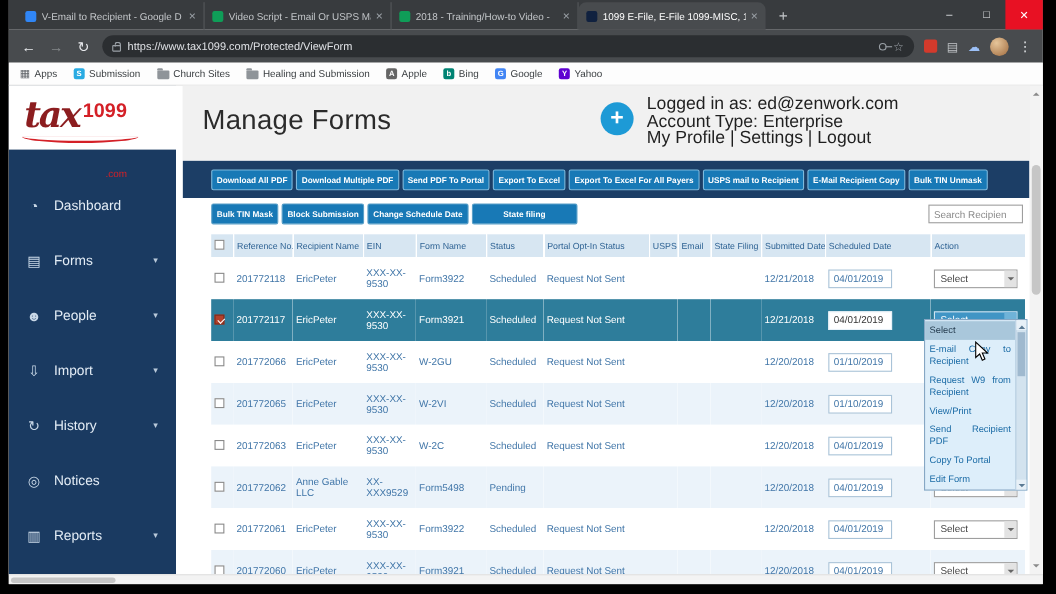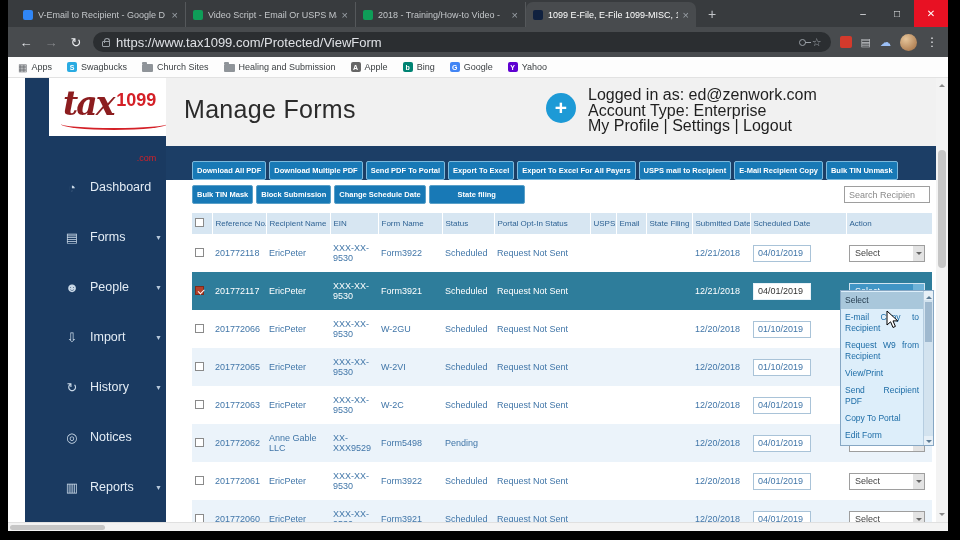--- a/index.html
+++ b/index.html
@@ -24,21 +24,21 @@
 
   .toolbar{position:absolute;left:0;top:27px;right:0;height:30px;background:#484b4e;
            display:flex;align-items:center;padding:0 10px;gap:9px;}
   .nav-ico{color:#e8eaed;font-size:13px;width:16px;text-align:center;}
   .nav-ico.disabled{color:#85888b;}
   .omnibox{flex:1;height:20px;background:#2b2e31;border-radius:10px;display:flex;align-items:center;
            padding:0 9px;gap:6px;min-width:0;}
   .lock-icon{width:8px;height:6px;border:1px solid #9aa0a6;border-radius:1px;position:relative;margin-top:3px;flex:none;}
   .lock-icon:before{content:"";position:absolute;left:1px;top:-4px;width:4px;height:4px;
            border:1px solid #9aa0a6;border-bottom:none;border-radius:3px 3px 0 0;}
-  .url{flex:1;overflow:hidden;white-space:nowrap;color:#dfe1e5;font-size:13px;}
+  .url{flex:1;overflow:hidden;white-space:nowrap;color:#dfe1e5;font-size:10px;}
   .key-icon{width:7px;height:7px;border:1.5px solid #9aa0a6;border-radius:50%;position:relative;flex:none;}
   .key-icon:after{content:"";position:absolute;left:5px;top:2px;width:6px;height:1.5px;background:#9aa0a6;}
   .star-icon{color:#9aa0a6;font-size:11px;flex:none;}
   .ext-badge{width:12px;height:12px;background:#d33a2c;border-radius:2px;flex:none;}
   .ext-doc{color:#c3c6c9;font-size:11px;}
   .ext-cloud{color:#9cc0f7;font-size:11px;}
   .avatar{width:17px;height:17px;border-radius:50%;background:radial-gradient(circle at 35% 30%,#e6c59a,#a06b3e);flex:none;}
   .dots{color:#e8eaed;font-size:12px;}
 
   .bookmarks{position:absolute;left:0;top:57px;right:0;height:21px;background:#fdfdfd;
@@ -47,21 +47,21 @@
   .bm{display:flex;align-items:center;gap:4px;}
   .bm-grid{color:#5f6368;font-size:10px;}
   .bm-ico{width:10px;height:10px;border-radius:2px;color:#fff;font-size:7px;font-weight:bold;
           display:flex;align-items:center;justify-content:center;flex:none;}
   .folder-ico{width:11px;height:8px;background:#8f9499;border-radius:1px;position:relative;margin-top:2px;flex:none;}
   .folder-ico:before{content:"";position:absolute;left:0;top:-2px;width:5px;height:2px;background:#8f9499;border-radius:1px 1px 0 0;}
 
   
   .page{position:absolute;left:0;top:78px;right:0;bottom:9px;overflow:hidden;background:#fff;}
 
-  .sidebar{position:absolute;left:17px;top:0;width:152px;bottom:0;background:#1a3a61;padding-left:24px;}
+  .sidebar{position:absolute;left:0;top:0;width:152px;bottom:0;background:#1a3a61;}
   .logo{height:58px;background:#fff;display:flex;align-items:flex-start;padding:8px 0 0 14px;position:relative;}
   .logo-tax{font-family:"DejaVu Serif",serif;font-style:italic;font-weight:bold;font-size:33px;
             color:#8c1d1f;letter-spacing:-2px;line-height:36px;}
   .logo-col{display:flex;flex-direction:column;margin-left:3px;margin-top:5px;}
   .logo-1099{color:#d42027;font-weight:bold;font-size:18px;line-height:18px;}
   .logo-com{color:#d42027;font-size:9px;text-align:right;line-height:10px;margin-top:44px;}
   .logo-swoosh{position:absolute;left:12px;bottom:6px;width:106px;height:6px;
             border-bottom:2px solid #d42027;border-radius:0 0 100% 100%/0 0 12px 12px;}
   .nav{list-style:none;margin-top:26px;}
   .nav li{height:50px;display:flex;align-items:center;padding:0 15px;color:#e3ecf5;font-size:12.5px;gap:10px;}
@@ -71,21 +71,21 @@
   .main{position:absolute;left:158px;top:0;right:0;bottom:0;background:#fff;}
   .page-header{position:absolute;left:0;top:0;right:0;height:68px;background:#f1f1f1;}
   .page-header h1{position:absolute;left:18px;top:17px;font-size:25px;font-weight:500;color:#2b2b2b;letter-spacing:.3px;}
   .header-right{position:absolute;left:380px;top:9px;display:flex;gap:12px;align-items:flex-start;}
   .add-btn{width:30px;height:30px;border-radius:50%;background:#1d9ad6;color:#fff;font-size:21px;
            display:flex;align-items:center;justify-content:center;margin-top:6px;font-weight:bold;}
   .acct{font-size:16px;color:#1f1f1f;line-height:15.5px;}
   .alink{color:#1f1f1f;}
 
   .content{position:absolute;left:0;top:68px;right:12px;bottom:0;overflow:hidden;background:#fff;}
-  .navy-band{height:34px;background:#1c3e66;display:flex;align-items:flex-end;padding-left:26px;}
+  .navy-band{height:34px;background:#1c3e66;display:flex;align-items:center;padding-left:26px;}
   .btnrow{display:flex;gap:3px;}
   .btn{height:19px;background:#1879b6;border:1px solid #7db9dc;color:#fff;font-size:7.5px;font-weight:bold;
        padding:0 4px;display:flex;align-items:center;white-space:nowrap;border-radius:2px;}
   .row2{margin:5px 0 0 26px;}
   .row2 .btn{border-color:#5aa0c8;}
   .row2 .btn:last-child{padding:0 28px;}
   .search{position:absolute;top:40px;right:6px;width:86px;height:17px;border:1px solid #9e9e9e;
           font-size:9px;padding:0 4px;color:#444;font-family:"Liberation Sans",sans-serif;}
   .search::placeholder{color:#8a8a8a;}
 
@@ -199,21 +199,21 @@
     </div>
 
     <div class="bookmarks">
       <div class="bm" style="gap:15px;display:flex;align-items:center;">
           <span class="bm">
             <span class="bm-grid">▦</span>
             <span class="bm-label">Apps</span>
           </span>
           <span class="bm">
             <span class="bm-ico" style="background: rgb(41, 171, 226);">S</span>
-            <span class="bm-label">Swagbucks</span>
+            <span class="bm-label">Submission</span>
           </span>
           <span class="bm">
             <span class="folder-ico"></span>
             <span class="bm-label">Church Sites</span>
           </span>
           <span class="bm">
             <span class="folder-ico"></span>
             <span class="bm-label">Healing and Submission</span>
           </span>
           <span class="bm">

